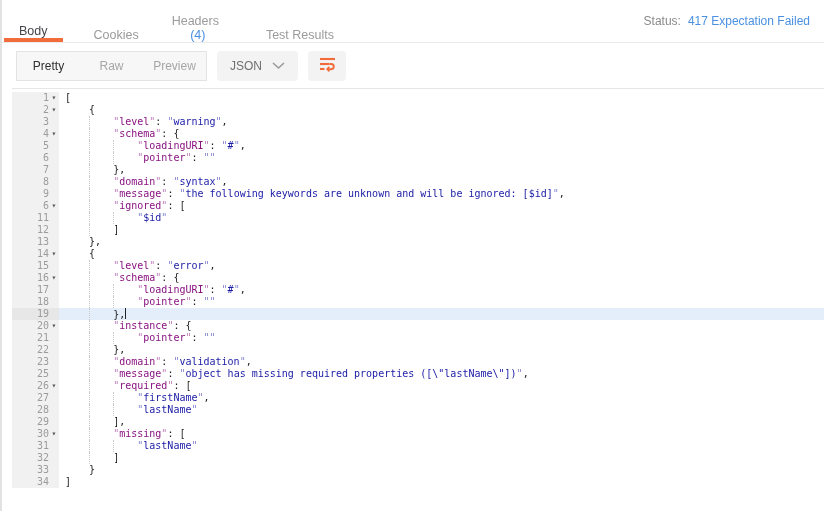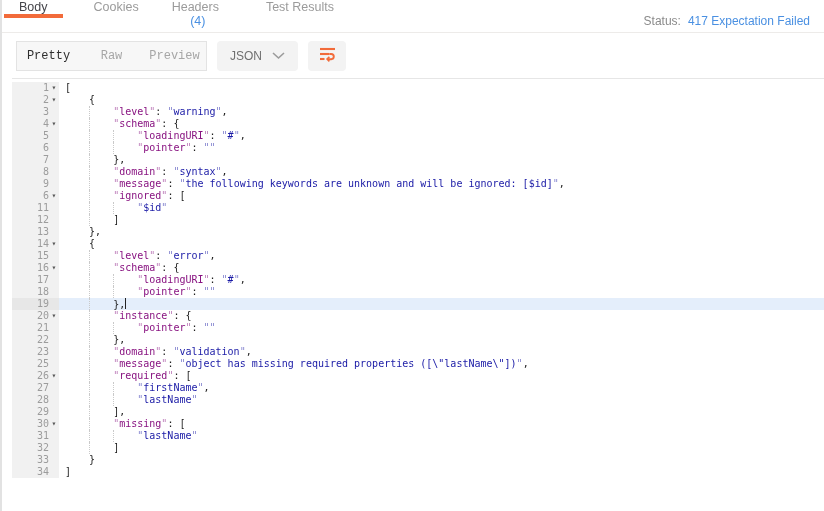--- a/index.html
+++ b/index.html
@@ -1,32 +1,32 @@
 <!DOCTYPE html>
 <html><head>
 <meta charset="utf-8">
 <style>
   * { box-sizing: border-box; margin: 0; padding: 0; }
   html,body { width:824px; height:511px; overflow:hidden; background:#fff;
     font-family:"Liberation Sans", sans-serif; }
   .app { width:824px; height:511px; border-left:2px solid #e2e2e2; position:relative; }
 
   
-  .tabbar { height:33px; border-bottom:1px solid #edebe9; display:flex; align-items:flex-start; position:relative; }
+  .tabbar { height:43px; border-bottom:1px solid #edebe9; display:flex; align-items:flex-end; position:relative; }
   .tab { display:flex; align-items:center; font-size:12.5px; color:#9b9b9b; cursor:pointer; }
   .tab.active { color:#45454a; border-bottom:4px solid #f26b3a; padding:0 15px; margin-left:2px; }
   .tab .badge { color:#4a90e2; margin-left:5px; }
   .t2 { margin-left:31px; } .t3 { margin-left:33px;flex-direction:column; } .t4 { margin-left:47px; }
   .status { position:absolute; right:14px; top:0; height:42px; display:flex; align-items:center; font-size:12px; }
   .status .lbl { color:#8a8a8a; margin-right:7px; }
   .status .val { color:#4a90e2; }
 
   
   .toolbar { margin:8px 0 0 14px; height:30px; display:flex; gap:10px; }
-  .seg { display:flex; background:#f7f7f7; border:1px solid #e3e3e3; border-radius:0; overflow:hidden;font-family:Liberation Mono, monospace; }
+  .seg { display:flex; background:#f7f7f7; border:1px solid #e3e3e3; border-radius:0; overflow:hidden; }
   .seg .opt { width:63px; text-align:center; line-height:28px; font-size:12px; color:#a6a6a6; cursor:pointer; }
   .seg .opt.active { color:#2f2f2f; }
   .select { display:flex; align-items:center; gap:10px; background:#f3f3f3; border-radius:4px;
     padding:0 13px; font-size:12px; color:#6f6f6f; cursor:pointer; }
   .iconbtn { width:38px; display:flex; align-items:center; justify-content:center;
     background:#f3f3f3; border-radius:4px; cursor:pointer; }
 
   
   .editor { margin:7px 0 0 10px; border-top:1px solid #e6e6e6; padding-top:3px;
     font-family:"DejaVu Sans Mono", monospace; font-size:10px; line-height:12px; cursor:text; }

